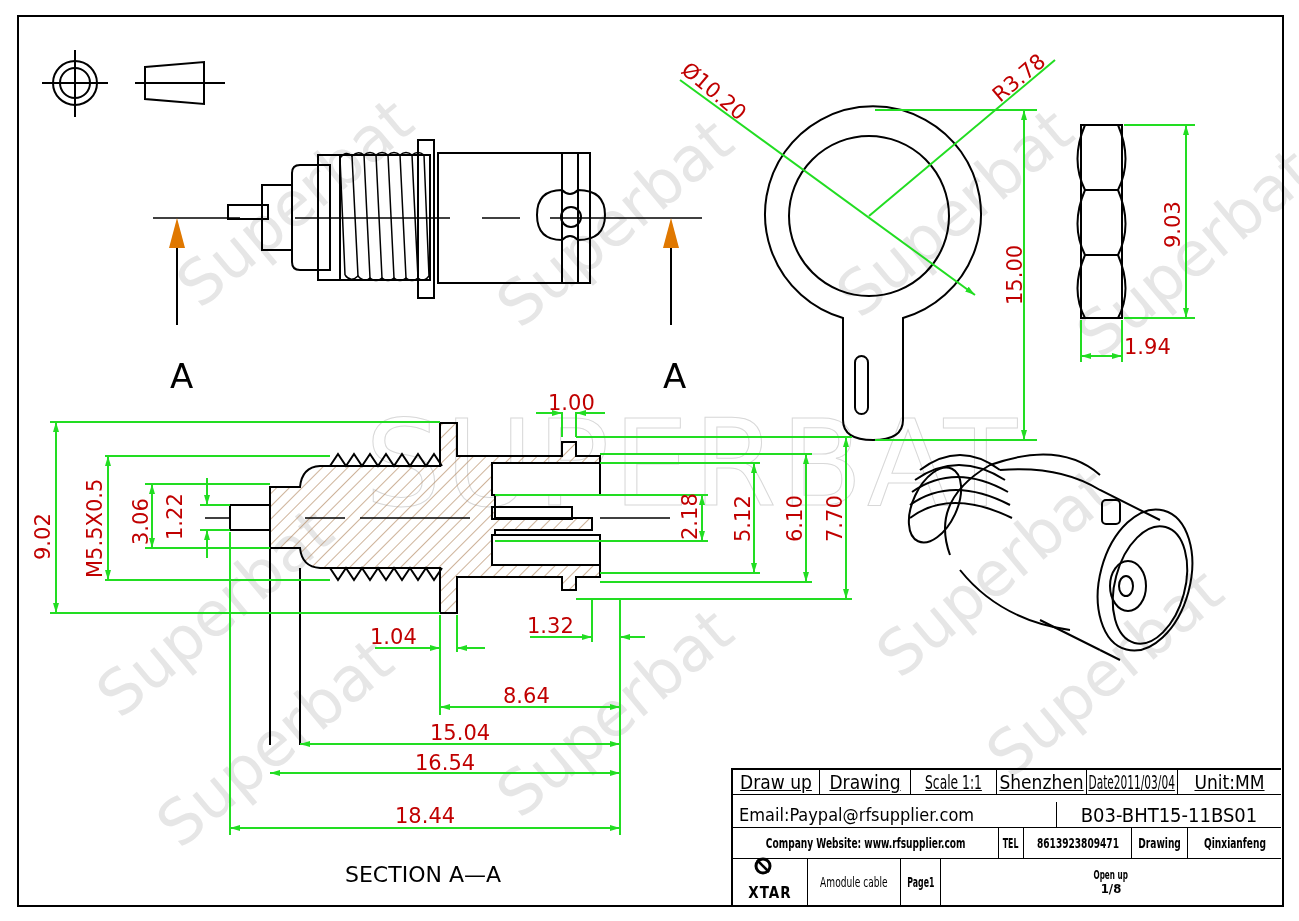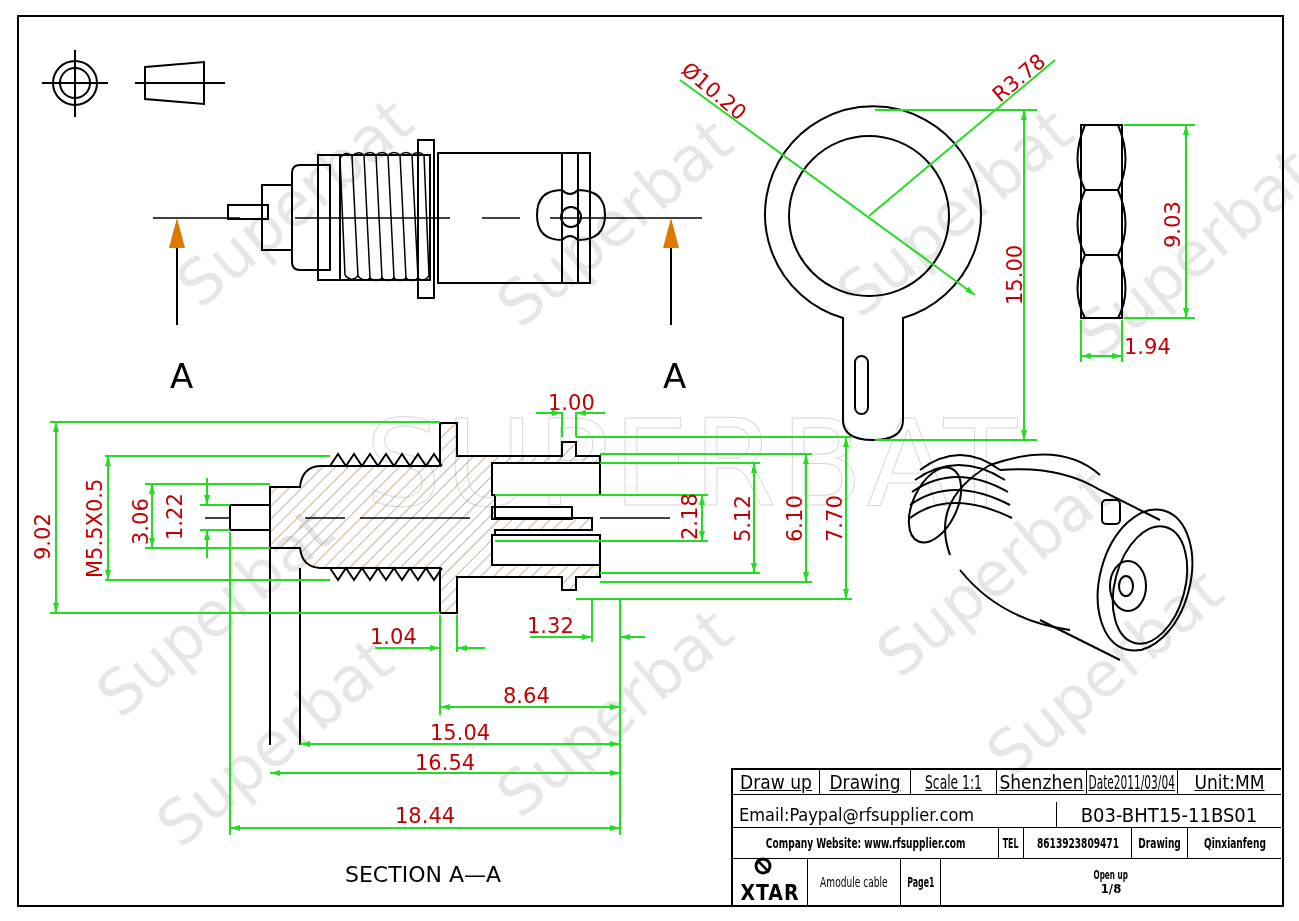--- a/index.html
+++ b/index.html
@@ -9,21 +9,21 @@
   .title-block { position: absolute; left: 731px; top: 768px; width: 550px; height: 137px; border-left: 2px solid #000; border-top: 2px solid #000; box-sizing: border-box; font-family: "DejaVu Sans Condensed", "DejaVu Sans", sans-serif; color: #000; }
   .tb-row { position: absolute; left: 0; right: 0; display: flex; border-bottom: 1.5px solid #000; box-sizing: border-box; }
   .tb-cell { border-right: 1.5px solid #000; box-sizing: border-box; display: flex; align-items: center; justify-content: center; white-space: nowrap; overflow: hidden; }
   .tb-cell:last-child { border-right: none; }
   .r1 { top: 0; height: 25px; font-size: 19px; text-decoration: underline; }
   .r2 { top: 32px; height: 26px; font-size: 18px; }
   .r3 { top: 58px; height: 31px; font-size: 14px; font-weight: bold; }
   .r4 { top: 89px; height: 46px; font-size: 17px; border-bottom: none; }
   .narrow { transform: scaleX(0.72); display: inline-block; }
   .narrow2 { transform: scaleX(0.62); display: inline-block; }
-  .logo-box { flex-direction: column; font-weight: bold; font-size: 21px; letter-spacing: 1px; }
+  .logo-box { flex-direction: column; font-weight: bold; font-size: 15px; letter-spacing: 1px; }
   .dim { fill: #c00000; font-family: "DejaVu Sans", sans-serif; font-size: 21px; }
   .lbl { fill: #000; font-family: "DejaVu Sans", sans-serif; }
   .wm { fill: none; stroke: #d8d8d8; stroke-width: 1; font-family: "DejaVu Sans", sans-serif; }
   .wm2 { fill: #e6e6e6; font-family: "DejaVu Sans", sans-serif; font-size: 62px; }
 </style>
 </head>
 <body>
 
 <svg id="drawing" width="1299" height="921" viewBox="0 0 1299 921" xmlns="http://www.w3.org/2000/svg">
   <defs>

